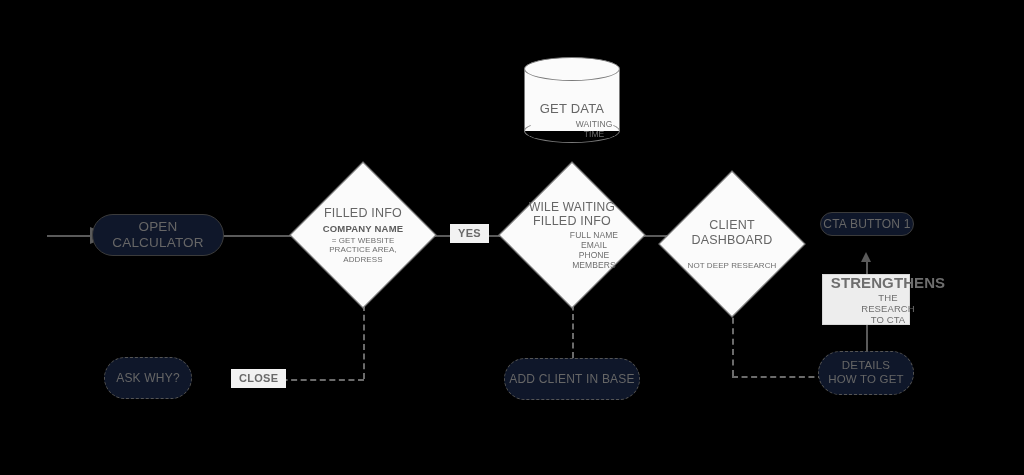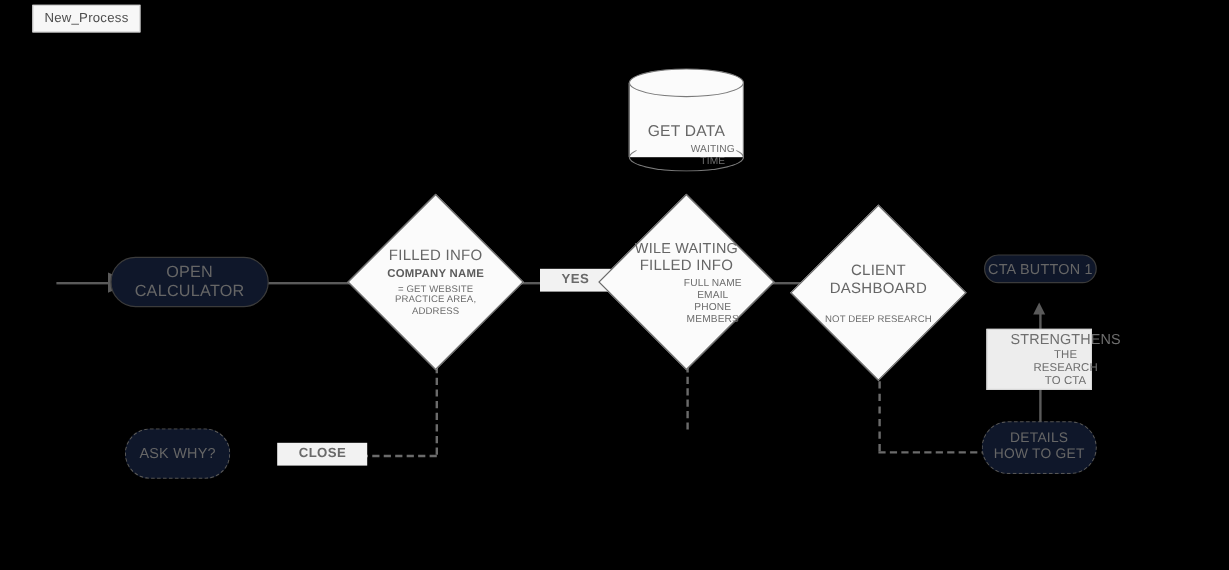--- a/index.html
+++ b/index.html
@@ -147,21 +147,21 @@
   }
 
   
   .edge-label {
     position: absolute;
     background: #f2f2f2;
     color: #6a6a6a;
     font-size: 11px;
     font-weight: bold;
     letter-spacing: .3px;
-    padding: 4px 18px;
+    padding: 4px 8px;
     line-height: 11px;
     white-space: nowrap;
   }
 
   
   .h-line {
     position: absolute;
     height: 2px;
     background: #5a5a5a;
   }
@@ -186,21 +186,20 @@
     width: 1024px;
     height: 475px;
     pointer-events: none;
   }
 </style>
 </head>
 <body>
 
 <div id="canvas">
 
-  <div class="tab-chip">New_Process</div>
 
   <div class="h-line" style="left:47px; top:235px; width:43px;"></div>
 
   <div class="h-line" style="left:223px; top:235px; width:97px;"></div>
 
   <div class="h-line" style="left:405px; top:235px; width:46px;"></div>
 
   <div class="h-line" style="left:481px; top:235px; width:40px;"></div>
 
   <div class="h-line" style="left:633px; top:235px; width:49px;"></div>
@@ -269,31 +268,34 @@
       <span class="node-text t-title" style="font-size:12.5px;">DASHBOARD</span>
       <span class="node-text t-sub" style="margin-top:13px;">NOT DEEP RESEARCH</span>
     </div>
   </div>
 
   <div class="pill" style="left:820px; top:212px; width:94px; height:24px;">
     <span class="node-text t-title" style="font-size:12px;">CTA BUTTON 1</span>
   </div>
 
   <div class="rect-box" style="left:822px; top:274px; width:88px; height:51px;">
-    <span class="node-text t-sub-mid" style="font-size:12px;">STRENGTHENS</span>
+    <span class="node-text t-sub-mid" style="font-size:15px;font-weight:bold;">STRENGTHENS</span>
     <span class="node-text t-sub-mid" style="font-size:9.5px;">THE RESEARCH</span>
     <span class="node-text t-sub-mid" style="font-size:9.5px;">TO CTA</span>
   </div>
 
   <div class="pill dashed" style="left:104px; top:357px; width:88px; height:42px;">
     <span class="node-text t-title" style="font-size:12px;">ASK WHY?</span>
   </div>
 
   <div class="edge-label" style="left:231px; top:369px;">CLOSE</div>
 
+  <div class="pill dashed" style="left:504px; top:358px; width:136px; height:42px;">
+    <span class="node-text t-title" style="font-size:12px;">ADD CLIENT IN BASE</span>
+  </div>
 
   <div class="pill dashed" style="left:818px; top:351px; width:96px; height:44px;">
     <div style="display:flex; flex-direction:column; align-items:center;">
       <span class="node-text t-title" style="font-size:11.5px;">DETAILS</span>
       <span class="node-text t-title" style="font-size:11.5px;">HOW TO GET</span>
     </div>
   </div>
 
 </div>
 

